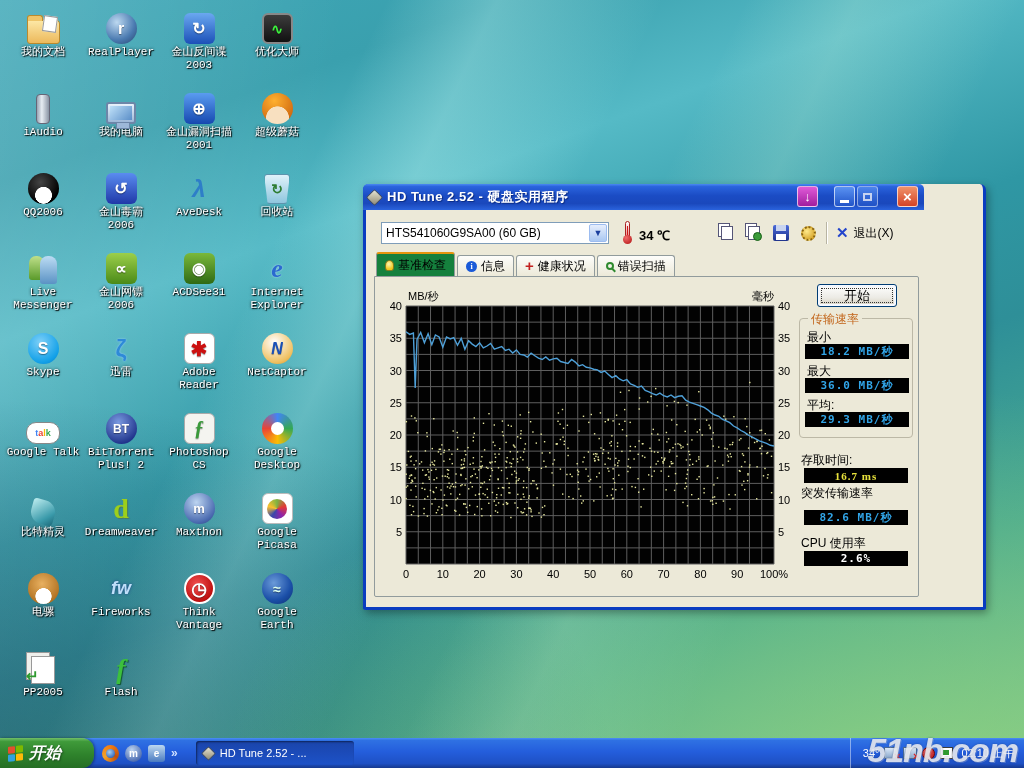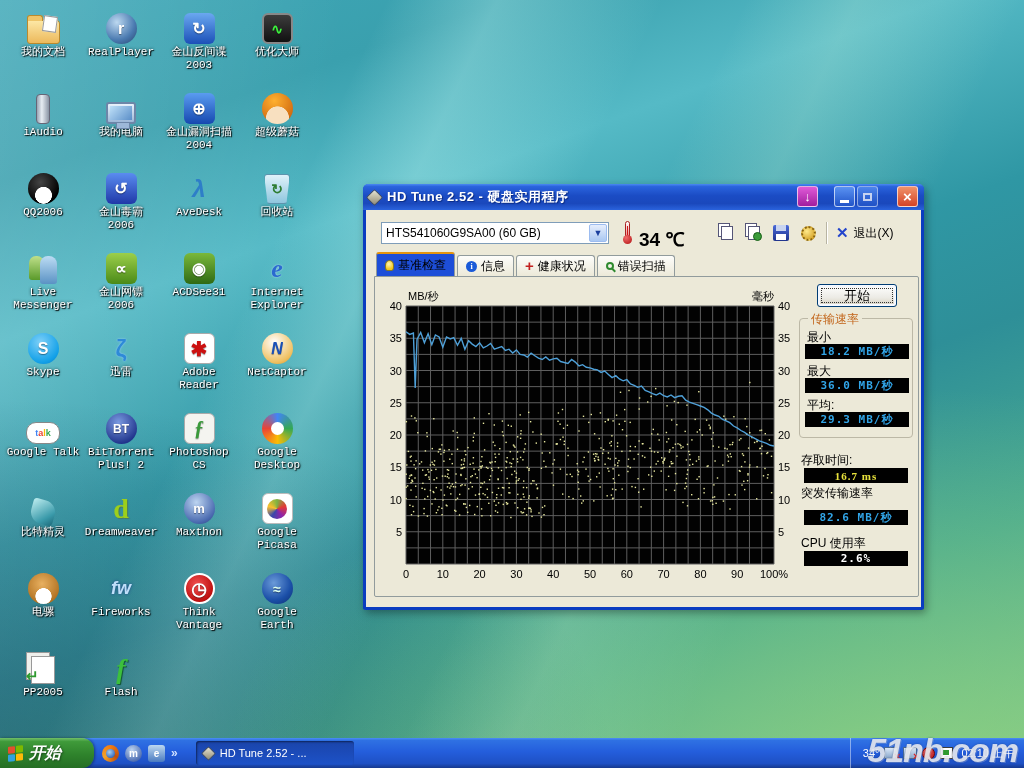--- a/index.html
+++ b/index.html
@@ -40,21 +40,21 @@
   .bin { width:26px; height:30px; background:linear-gradient(#dff2fa,#8fc6de); border:1px solid #5e93ad;
          border-radius:3px 3px 6px 6px; clip-path:polygon(0 0,100% 0,86% 100%,14% 100%); display:flex; align-items:center; justify-content:center;
          color:#2e7d32; font-weight:bold; font-size:14px; }
   .bub { width:34px; height:22px; background:#fff; border:1px solid #888; border-radius:10px; display:flex; align-items:center; justify-content:center;
          font-size:9px; font-weight:bold; letter-spacing:0; }
   .dotb { display:block; width:17px; height:17px; border-radius:50%; background:radial-gradient(circle at 40% 35%, #a8d0f0, #3a6fc0 70%, #234e8c); }
   .dotw { display:block; width:13px; height:13px; border-radius:50%; background:#fff; }
 
   
   #hdtune {
-    position:absolute; left:363px; top:184px; width:561px; height:426px;
+    position:absolute; left:363px; top:184px; width:623px; height:426px;
     background:#ECE9D8; border:3px solid #0a3cc0; border-top:none; border-radius:6px 6px 3px 3px;
     box-shadow:2px 3px 8px rgba(0,0,0,.35); font-size:12px; color:#000;
   }
   #titlebar { position:absolute; left:-3px; top:0; width:561px; height:26px; border-radius:5px 5px 0 0;
     background:linear-gradient(180deg,#4a8af2 0%,#2a63dd 10%,#1b4cc4 45%,#1a48bc 75%,#2a63dd 100%);
     display:flex; align-items:center; padding:0 4px; }
   #title-text { color:#fff; font-weight:bold; font-size:13px; margin-left:5px; text-shadow:1px 1px 1px #0a2a80; letter-spacing:.5px; }
   .app-ico { width:15px; height:15px; background:linear-gradient(135deg,#e8e4d0,#8f8a74); border:1px solid #55523f; transform:rotate(45deg) scale(.8); border-radius:2px; }
   .tb-btn { width:21px; height:21px; border-radius:3px; border:1px solid rgba(255,255,255,.65); color:#fff; font-weight:bold;
     display:flex; align-items:center; justify-content:center; font-size:13px; line-height:1; }
@@ -67,37 +67,37 @@
 
   
   #combo { position:absolute; left:15px; top:38px; width:228px; height:22px; background:#fff; border:1px solid #7f9db9; display:flex; align-items:center; }
   #combo-text { flex:1; padding-left:4px; font-size:12px; }
   #combo-arrow { width:18px; height:18px; margin-right:1px; border:1px solid #9cbcf0; border-radius:2px;
     background:linear-gradient(#e6eefc,#aac8f2); color:#1a3f9e; font-size:9px; display:flex; align-items:center; justify-content:center; }
   #thermo { position:absolute; left:257px; top:37px; width:9px; height:23px; }
   #thermo .tube { position:absolute; left:2px; top:0; width:5px; height:17px; background:linear-gradient(#fff,#e88); border:1px solid #a22; border-radius:3px 3px 0 0; }
   #thermo .tube i { position:absolute; left:1px; right:1px; bottom:0; top:4px; background:#d01818; display:block; }
   #thermo .bulb { position:absolute; left:0; bottom:0; width:9px; height:9px; background:radial-gradient(circle at 35% 30%,#f06a6a,#b01010); border-radius:50%; }
-  #temp-text { position:absolute; left:273px; top:42px; font-weight:bold; font-size:19px; }
+  #temp-text { position:absolute; left:273px; top:42px; font-weight:bold; font-size:13px; }
   .tool-ico { position:absolute; top:38px; width:22px; height:22px; display:flex; align-items:center; justify-content:center; }
   .pg { position:relative; width:12px; height:14px; background:#fff; border:1px solid #557; box-shadow:-3px -3px 0 -1px #fff, -3px -3px 0 0 #557; }
   .pg.i2::after { content:""; position:absolute; right:-3px; bottom:-2px; width:7px; height:7px; border-radius:50%; background:#3a9a3a; border:1px solid #176017; }
   .floppy { width:16px; height:16px; background:linear-gradient(#4a6ad8,#20348c); border-radius:2px; position:relative; }
   .floppy::before { content:""; position:absolute; left:3px; top:0; width:10px; height:6px; background:#c8d4f0; }
   .floppy::after { content:""; position:absolute; left:3px; bottom:1px; width:10px; height:6px; background:#fff; }
   .gear { width:15px; height:15px; border-radius:50%; background:radial-gradient(circle at 35% 30%,#ffe98a,#cf9a1c); border:2px dotted #8a6510; }
   #toolbar-sep { position:absolute; left:460px; top:38px; width:2px; height:22px; border-left:1px solid #b8b4a2; border-right:1px solid #fff; }
   #exit-btn { position:absolute; left:470px; top:38px; height:22px; display:flex; align-items:center; gap:5px; }
   #exit-x { color:#2244cc; font-weight:bold; font-size:15px; }
 
   
   #tabs { position:absolute; left:10px; top:68px; display:flex; align-items:flex-end; height:24px; }
   .tab { height:21px; display:flex; align-items:center; gap:4px; padding:0 8px; border:1px solid #919b9c; border-bottom:none;
          border-radius:3px 3px 0 0; background:linear-gradient(#fdfdfb,#ece9d8); margin-right:2px; font-size:12px; }
-  .tab.active { height:24px; background:#1d4ed8; border-top:2px solid #e5940e; z-index:2; }
+  .tab.active { height:24px; background:#15803d; border-top:2px solid #e5940e; z-index:2; }
   .i-bulb { width:9px; height:11px; background:radial-gradient(circle at 40% 35%,#fff6b0,#f2c71e 70%); border:1px solid #8a7a20; border-radius:50% 50% 35% 35%; }
   .i-info { width:11px; height:11px; border-radius:50%; background:#1a5ad8; color:#fff; font-size:8px; font-weight:bold; display:flex; align-items:center; justify-content:center; font-family:"Liberation Serif",serif; }
   .i-plus { color:#c22020; font-weight:900; font-size:15px; line-height:10px; }
   .i-mag { width:8px; height:8px; border:2px solid #2f8a2f; border-radius:50%; position:relative; }
   .i-mag::after { content:""; position:absolute; right:-4px; bottom:-3px; width:5px; height:2px; background:#2f8a2f; transform:rotate(45deg); }
 
   
   #panel { position:absolute; left:8px; top:92px; width:545px; height:321px; border:1px solid #919b9c; border-radius:0 2px 2px 2px; background:#ECE9D8; }
   #bench-svg { position:absolute; left:14px; top:104px; }
 
@@ -190,21 +190,21 @@
             <i class="scr"></i>
           </span>
         </div>
         <div class="lbl">我的电脑</div>
       </div>
     <div class="cell">
         <div class="ig">
           <span class="rs" style="background:linear-gradient(#5a9cf0,#1648b0)">⊕</span>
         </div>
         <div class="lbl">金山漏洞扫描
-2004</div>
+2001</div>
       </div>
     <div class="cell">
         <div class="ig">
           <span class="ci" style="background:radial-gradient(circle at 50% 80%,#f8e0c0 0 38%,transparent 40%),radial-gradient(circle at 40% 25%,#ffb030,#d06a10 75%)"></span>
         </div>
         <div class="lbl">超级蘑菇</div>
       </div>
 
     <div class="cell">
         <div class="ig">

